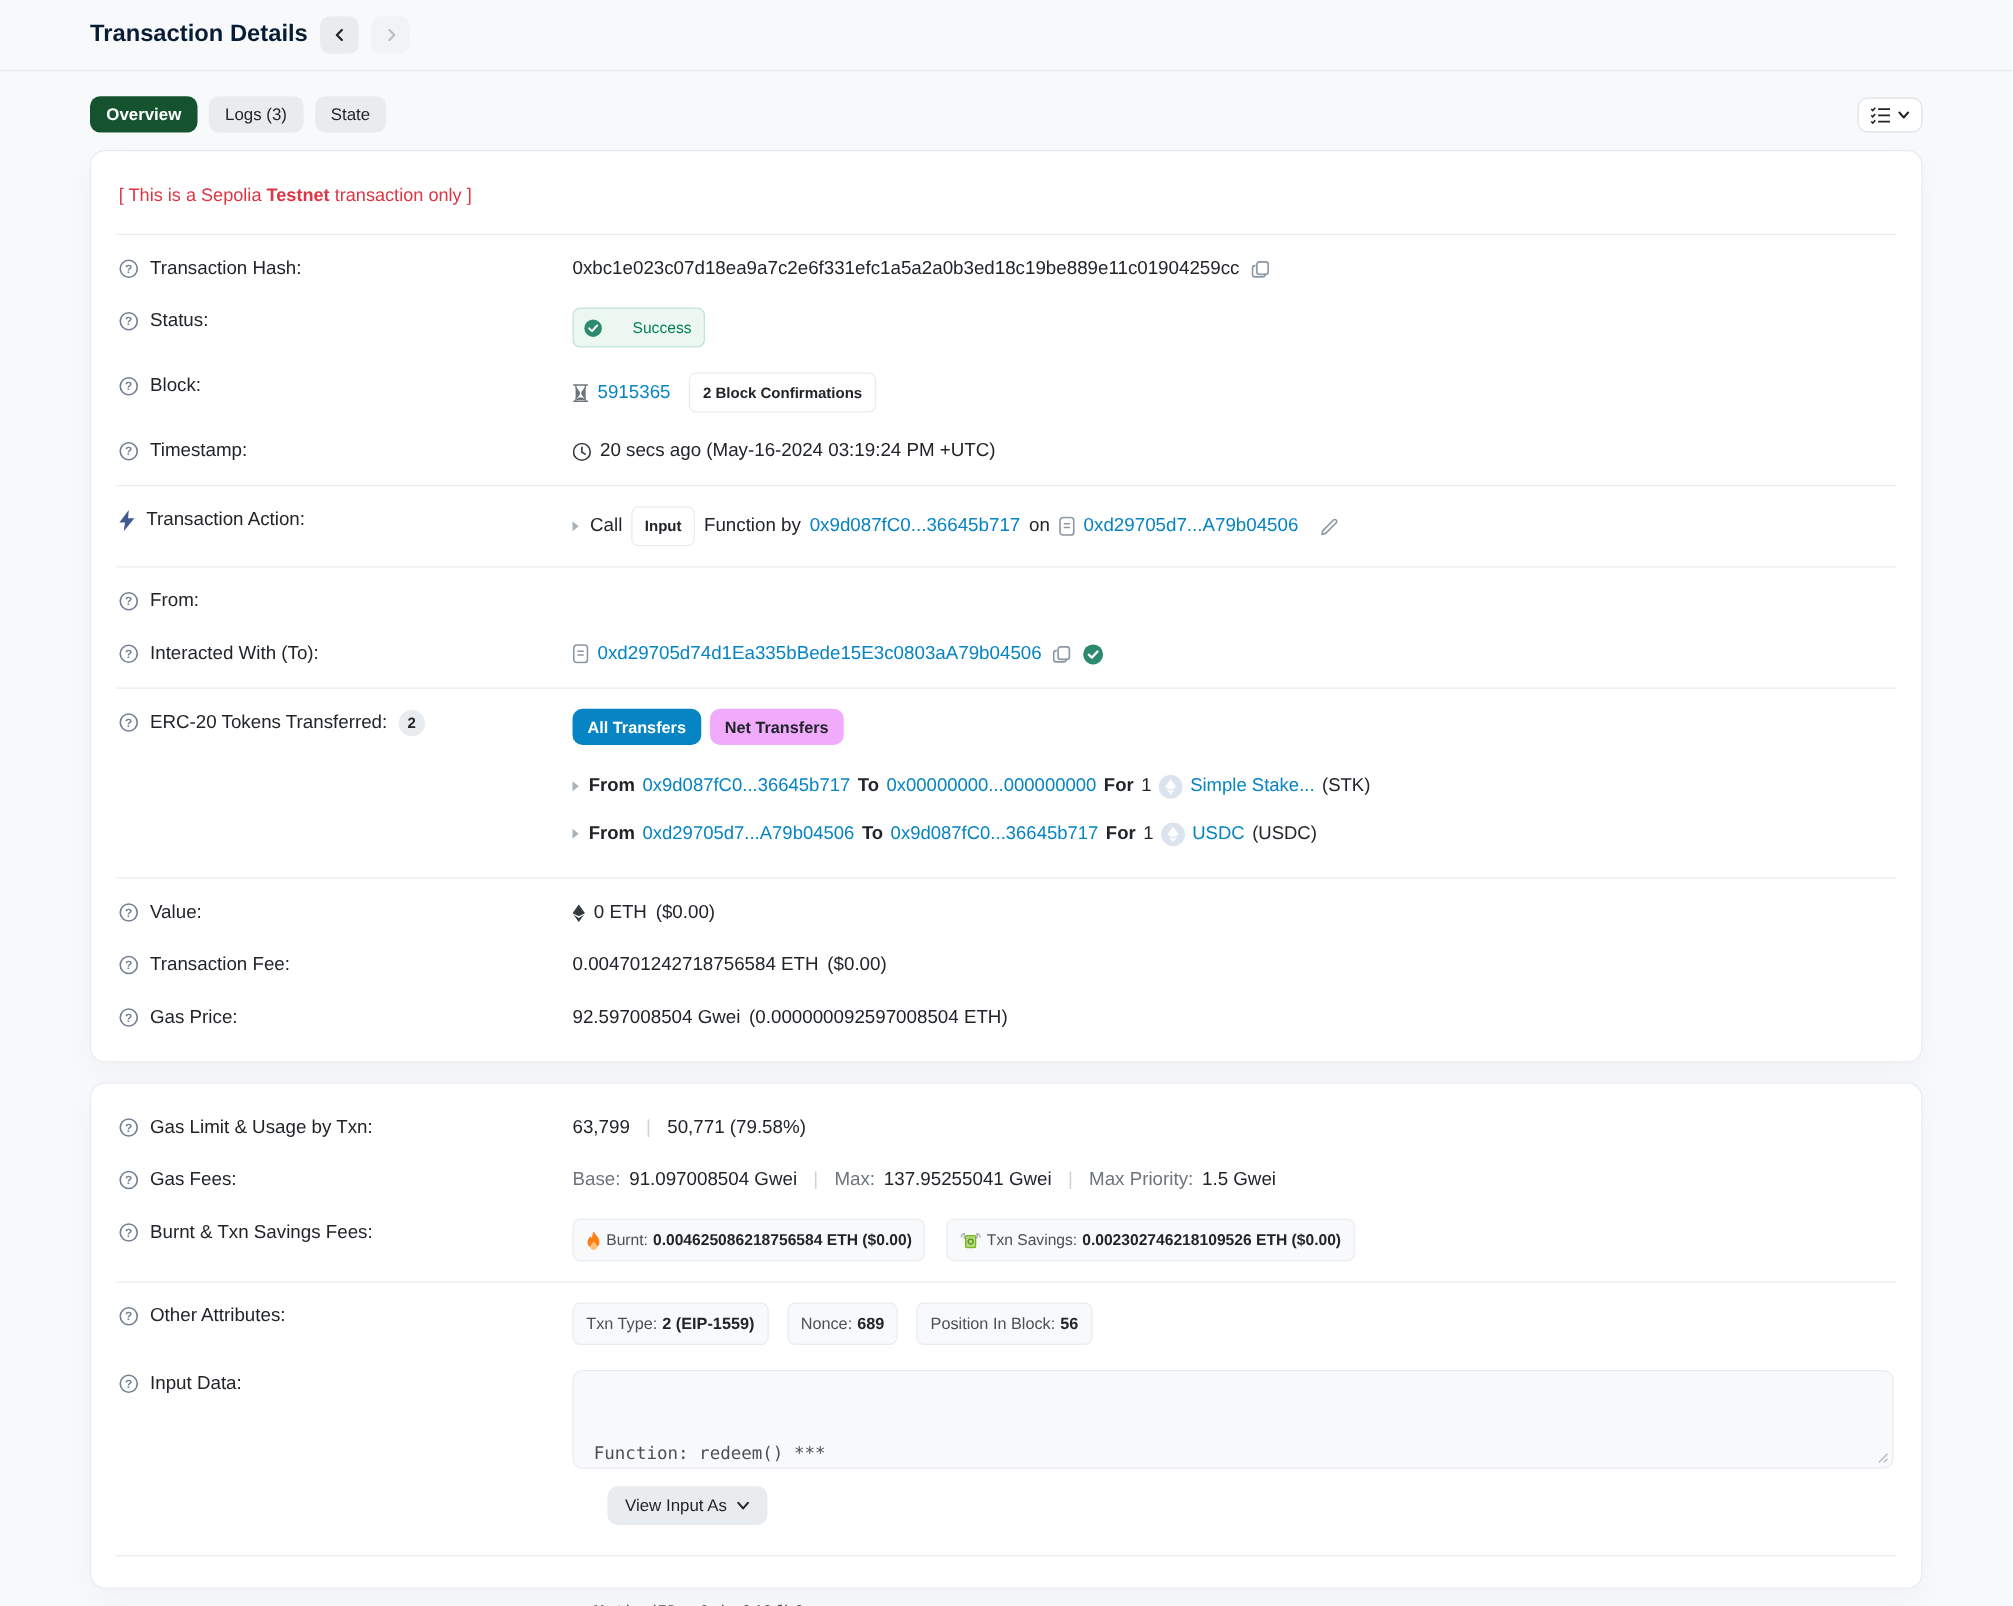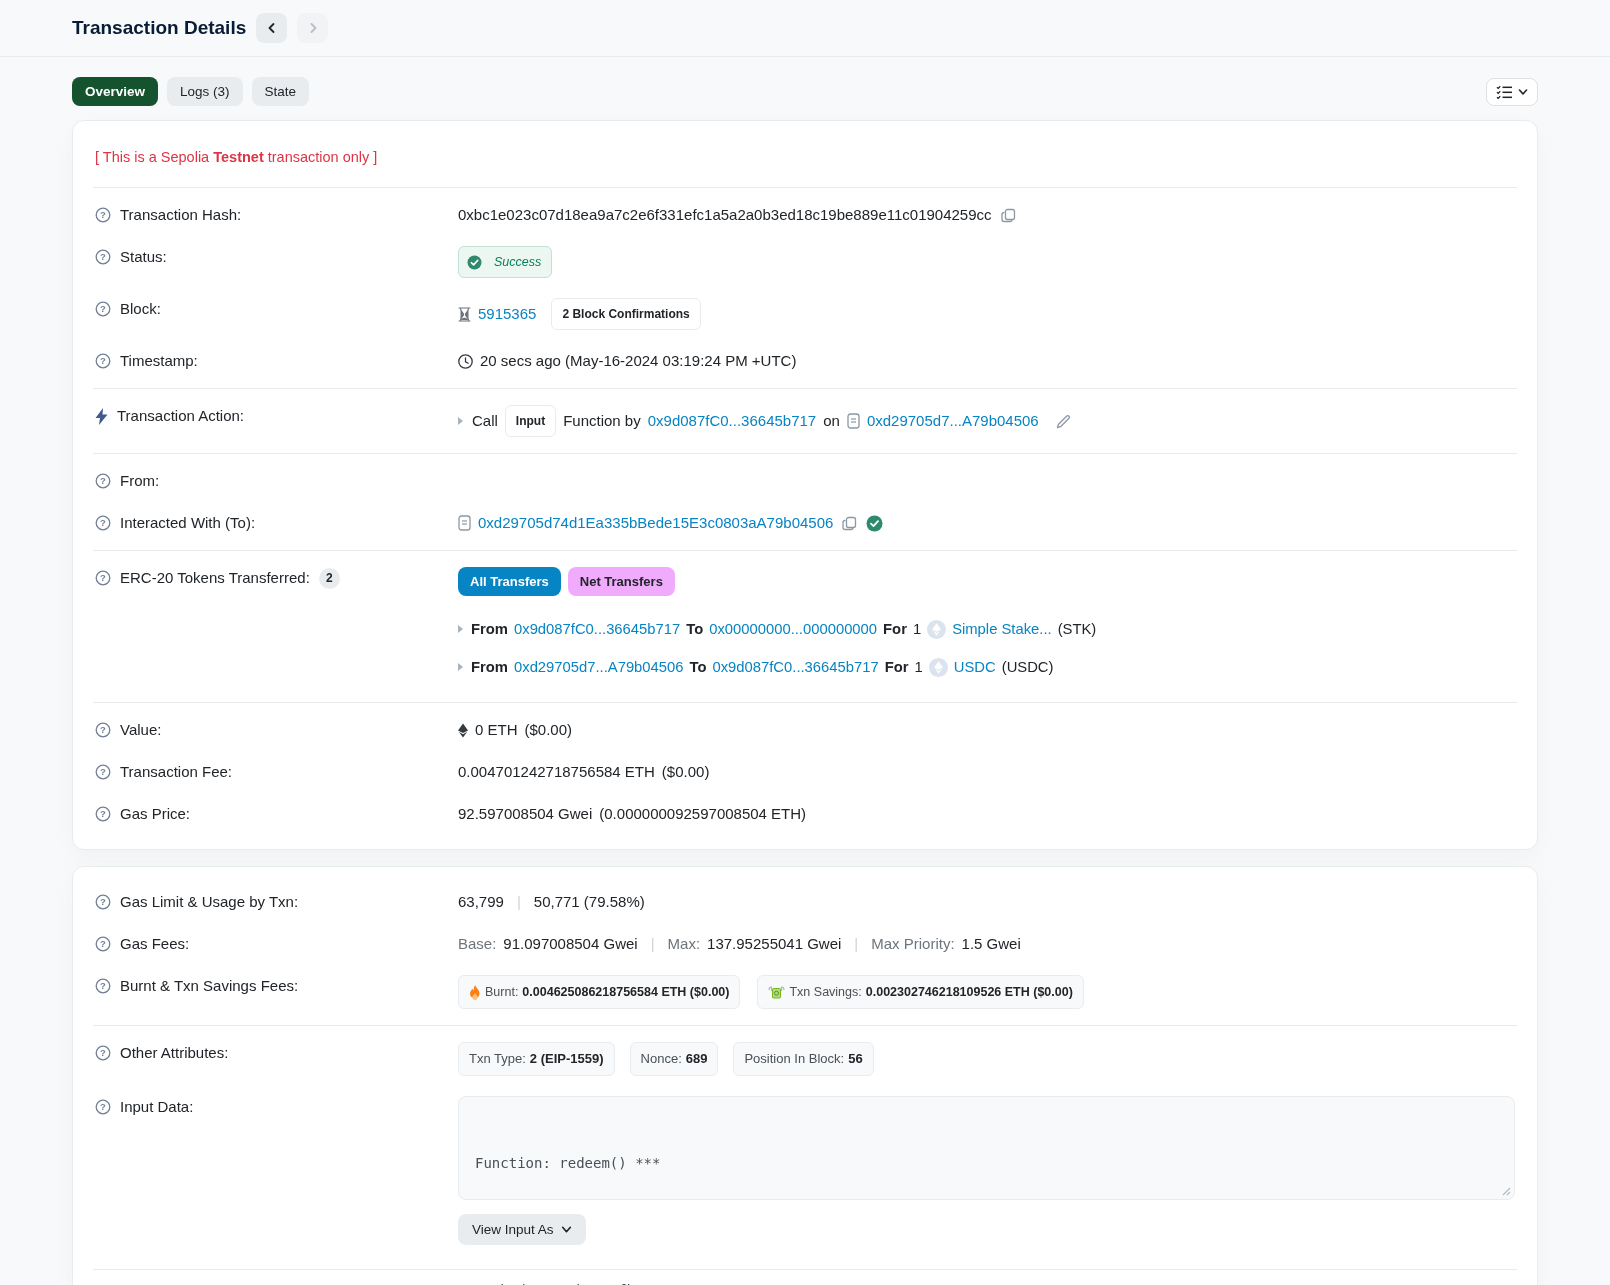--- a/index.html
+++ b/index.html
@@ -62,25 +62,24 @@
   .row-label {
     width: 363px; flex-shrink: 0; display: flex; align-items: center; gap: 9px;
     color: #212529;
   }
   .row-value { flex: 1; display: flex; align-items: center; gap: 7px; flex-wrap: wrap; }
 
   .icn { display: inline-flex; align-items: center; justify-content: center; flex-shrink: 0; }
   .copy-btn, .edit-btn { background: none; border: none; cursor: pointer; display: inline-flex; padding: 0 2px; }
 
   .badge-success {
-    display: inline-flex; align-items: center; gap: 12px;
+    display: inline-flex; align-items: center; gap: 24px;
     background: #ecf7f1; border: 1px solid #bfe3d4; border-radius: 6px;
     color: #077e5b; font-size: 12.5px; font-weight: 500;
     padding: 4px 10px 4px 8px;
-    font-style: italic;
   }
   .badge-outline {
     display: inline-flex; align-items: center;
     background: #fff; border: 1px solid #e9ecef; border-radius: 6px;
     font-size: 12px; font-weight: 700; color: #212529;
     padding: 4px 10px;
   }
   .badge-gray {
     display: inline-flex; align-items: center; gap: 4px;
     background: #f8f9fa; border: 1px solid #e9ecef; border-radius: 6px;
@@ -117,30 +116,31 @@
   .sep { color: #ced4da; padding: 0 6px; }
 
   .gaslabel { color: #6c757d; }
 
   .input-data-wrap { flex: 1; }
   .input-data-box {
     position: relative;
     background: #f8f9fa; border: 1px solid #e9ecef; border-radius: 8px;
     font-family: "DejaVu Sans Mono", "Liberation Mono", monospace;
     font-size: 14px; color: #495057;
-    padding: 14px 16px; height: 104px; line-height: 1.5;
+    padding: 14px 16px; height: 79px; line-height: 1.5;
     white-space: pre-wrap;
   }
   .resize-grip { position: absolute; right: 3px; bottom: 3px; }
   .view-input-btn {
     margin-top: 14px;
     background: #e9ecef; border: none; border-radius: 8px;
     padding: 8px 14px; font-size: 13.5px; color: #212529; cursor: pointer;
     display: inline-flex; gap: 7px;
     font-family: "Liberation Sans", "DejaVu Sans", sans-serif;
+    margin-left: 28px;
   }
   .tail-rule { border-top: 1px solid #e9ecef; margin-top: 14px; height: 26px; }
 </style>
 </head>
 <body>
 
 <div class="page-header">
   <span class="page-title">Transaction Details</span>
   <button class="nav-btn">
     <span class="icn">

